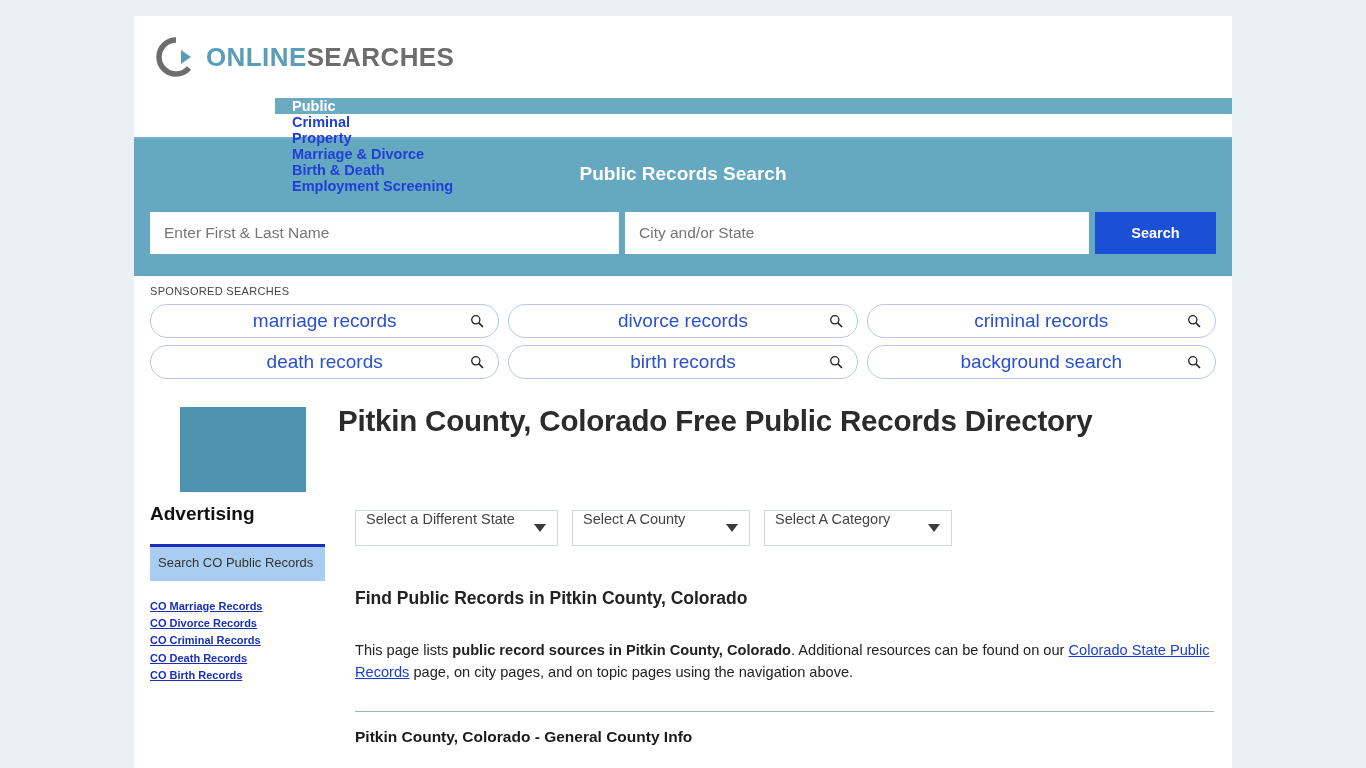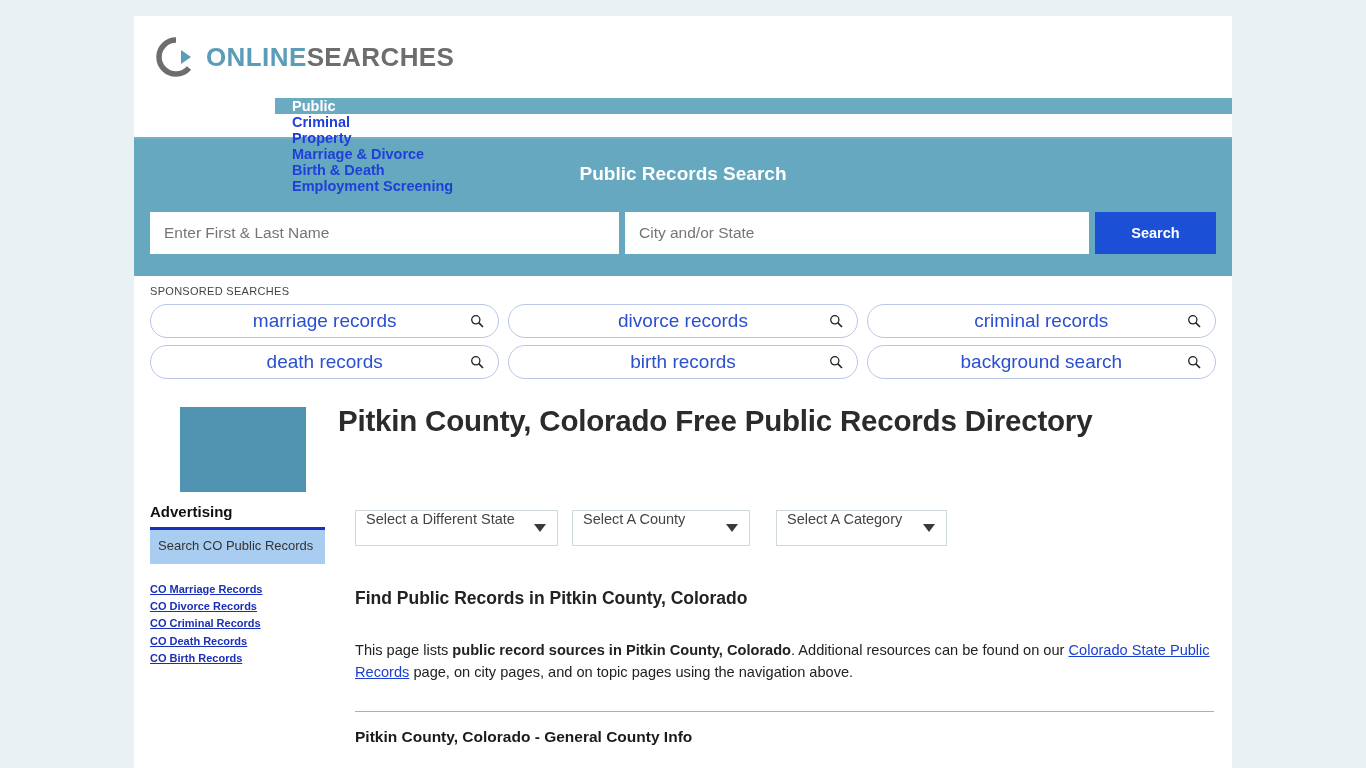--- a/index.html
+++ b/index.html
@@ -169,21 +169,21 @@
     position: relative;
     height: 36px;
     border: 1px solid #cfd9dd;
     background: #fff;
     display: flex;
     align-items: flex-start;
     cursor: pointer;
   }
   .select-box.s1 { width: 203px; }
   .select-box.s2 { width: 178px; }
-  .select-box.s3 { width: 171px; margin-left: 12px; }
+  .select-box.s3 { width: 188px; }
   .select-text {
     font-size: 14.5px;
     color: #444;
     padding-left: 10px;
   }
   .caret {
     position: absolute;
     right: 11px; top: 50%;
     transform: translateY(-50%);
     width: 0; height: 0;
@@ -214,24 +214,24 @@
   }
   .subsection-head {
     margin-top: 16px;
     font-size: 15.5px;
     font-weight: bold;
     color: #1a1a1a;
   }
 
   
   .adv-label {
-    font-size: 15px;
+    font-size: 19px;
     font-weight: bold;
     color: #111;
-    padding-bottom: 7px;
+    padding-bottom: 19px;
   }
   .adv-box {
     border-top: 3px solid #1a2fc0;
     background: #a9cdf0;
     padding: 7px 8px 9px 8px;
   }
   .adv-box-text {
     font-size: 13px;
     color: #333;
     line-height: 1.35;

